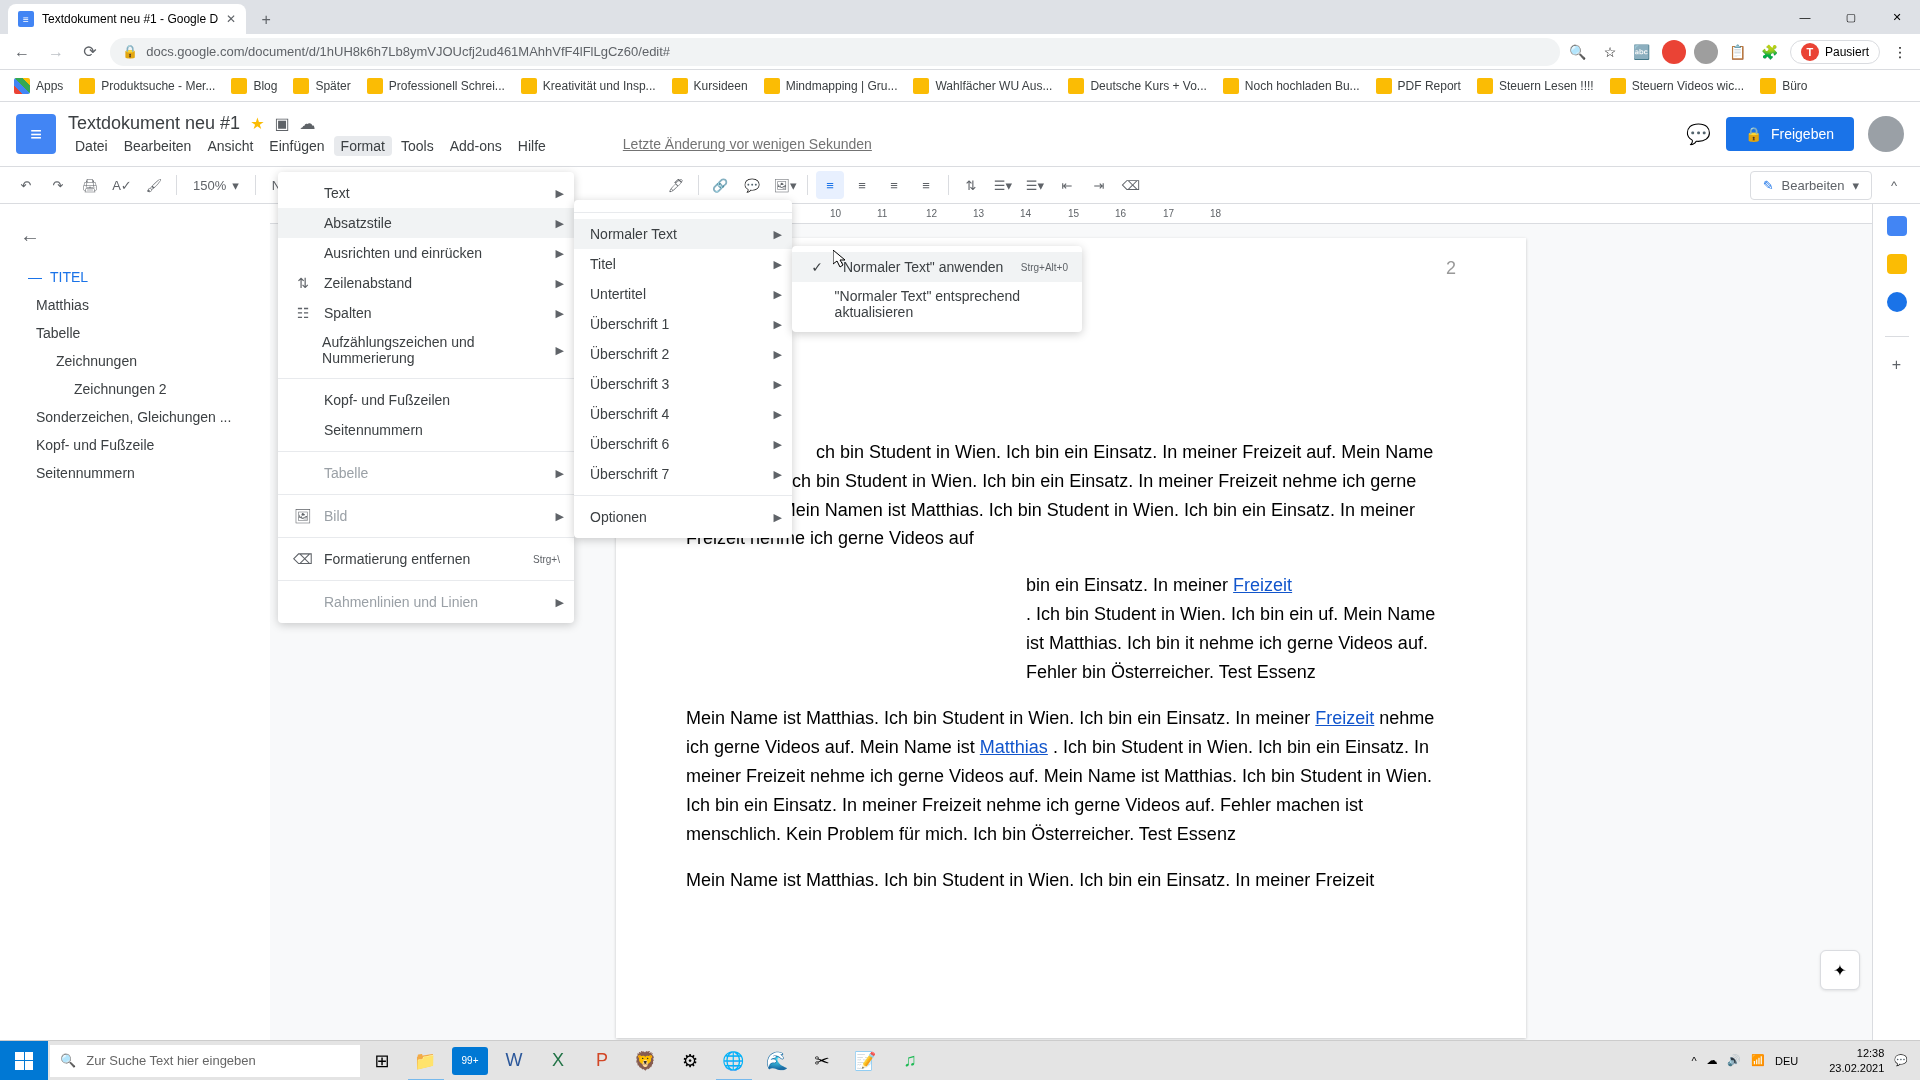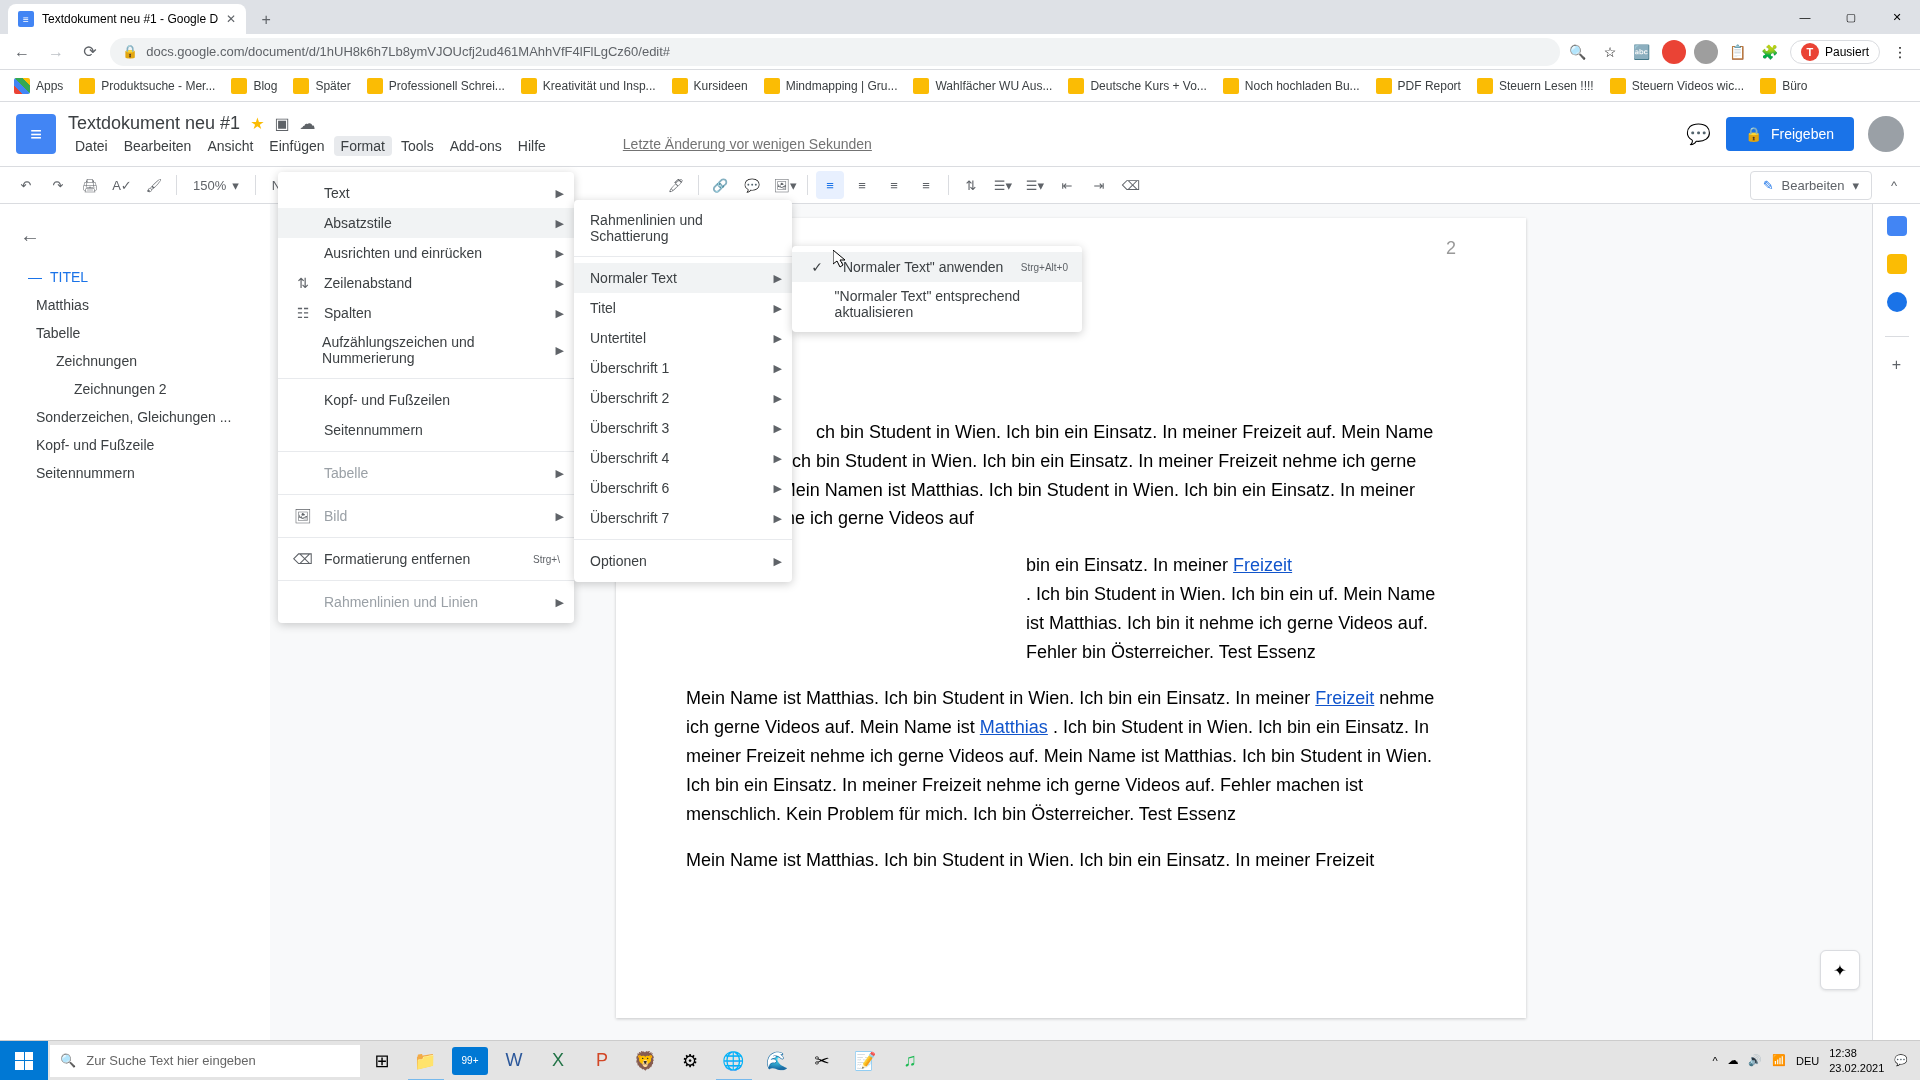--- a/index.html
+++ b/index.html
@@ -100,21 +100,21 @@
 
 .taskbar { position: absolute; bottom: 0; left: 0; right: 0; height: 40px; background: #e4e4e4; display: flex; align-items: center; border-top: 1px solid #ccc; }
 .start-btn { width: 48px; height: 40px; display: flex; align-items: center; justify-content: center; background: #0078d4; }
 .win-logo { width: 18px; height: 18px; display: grid; grid-template: 1fr 1fr / 1fr 1fr; gap: 1px; }
 .win-logo div { background: #fff; }
 .search-box { width: 310px; height: 32px; background: #fff; display: flex; align-items: center; padding: 0 10px; gap: 10px; font-size: 13px; color: #666; margin-left: 2px; }
 .task-icons { display: flex; height: 40px; }
 .task-icon { width: 44px; height: 40px; display: flex; align-items: center; justify-content: center; font-size: 18px; position: relative; }
 .task-icon.active::after { content: ""; position: absolute; bottom: 0; left: 4px; right: 4px; height: 2px; background: #76b9ed; }
 .systray { margin-left: auto; display: flex; align-items: center; gap: 10px; padding-right: 12px; font-size: 11px; color: #000; }
-.clock { line-height: 1.3; font-size: 11px; }
+.clock { text-align: right; line-height: 1.3; font-size: 11px; margin-left: 21px; }
 
 .cursor { position: absolute; left: 833px; top: 250px; width: 14px; height: 20px; z-index: 200; pointer-events: none; }
 </style>
 </head>
 <body>
 
 <div class="titlebar">
   <div class="tab">
     <div class="tab-favicon">≡</div>
     <span>Textdokument neu #1 - Google D</span>
@@ -298,20 +298,32 @@
       <div class="outline-item h2">Tabelle</div>
       <div class="outline-item h3">Zeichnungen</div>
       <div class="outline-item h4">Zeichnungen 2</div>
       <div class="outline-item h2">Sonderzeichen, Gleichungen ...</div>
       <div class="outline-item h2">Kopf- und Fußzeile</div>
       <div class="outline-item h2">Seitennummern</div>
     </div>
   </div>
 
   <div class="doc-area">
+    <div class="ruler">
+      <span class="page-number">2</span>
+      <span class="ruler-mark" style="left:560px">10</span>
+      <span class="ruler-mark" style="left:607px">11</span>
+      <span class="ruler-mark" style="left:656px">12</span>
+      <span class="ruler-mark" style="left:703px">13</span>
+      <span class="ruler-mark" style="left:750px">14</span>
+      <span class="ruler-mark" style="left:798px">15</span>
+      <span class="ruler-mark" style="left:845px">16</span>
+      <span class="ruler-mark" style="left:893px">17</span>
+      <span class="ruler-mark" style="left:940px">18</span>
+    </div>
     <div class="page">
       <div class="page-num-right">2</div>
       <div class="body-text" style="margin-top:140px">
         <div class="body-para"><span style="margin-left:130px"></span><span>ch bin Student in Wien. Ich bin ein Einsatz. In meiner Freizeit auf. Mein Name ist Matthias. Ich bin Student in Wien. Ich bin ein Einsatz. In meiner Freizeit nehme ich gerne Videos auf. Mein Namen ist Matthias. Ich bin Student in Wien. Ich bin ein Einsatz. In meiner Freizeit nehme ich gerne Videos auf</span></div>
         <div class="body-para">
           <span style="margin-left:340px">bin ein Einsatz. In meiner </span><a href="#">Freizeit</a><br>
           <span style="margin-left:340px;display:block">. Ich bin Student in Wien. Ich bin ein uf. Mein Name ist Matthias. Ich bin it nehme ich gerne Videos auf. Fehler bin Österreicher. Test Essenz</span>
         </div>
         <div class="body-para">
           <span>Mein Name ist Matthias. Ich bin Student in Wien. Ich bin ein Einsatz. In meiner </span><a href="#">Freizeit</a>
@@ -394,23 +406,20 @@
     </div>
   <div class="menu-sep"></div>
   <div class="menu-item disabled">
       <span class="menu-icon"></span>
       <span>Rahmenlinien und Linien</span>
       <span class="menu-arrow">▶</span>
     </div>
 </div>
 
 <div class="menu menu2">
-  <div class="menu-item">
-      <span>Rahmenlinien und Schattierung</span>
-    </div>
   <div class="menu-sep"></div>
   <div class="menu-item hover">
       <span>Normaler Text</span>
       <span class="menu-arrow">▶</span>
     </div>
   <div class="menu-item">
       <span>Titel</span>
       <span class="menu-arrow">▶</span>
     </div>
   <div class="menu-item">

